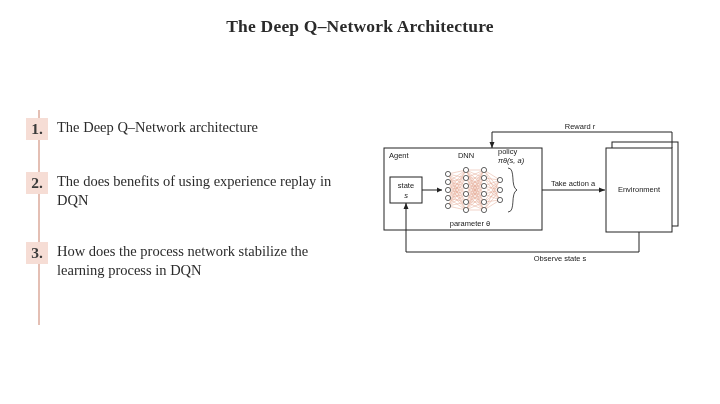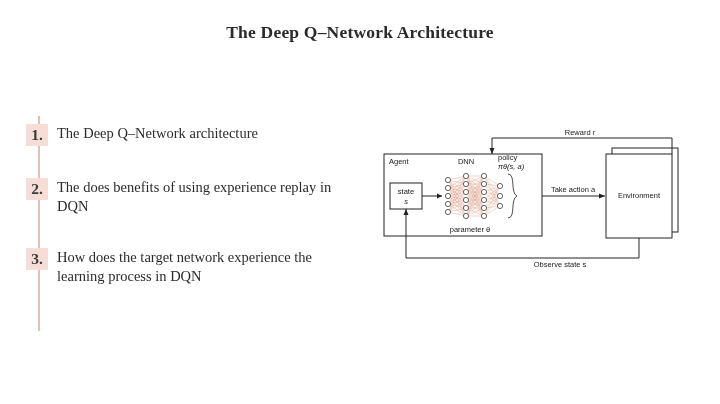--- a/index.html
+++ b/index.html
@@ -9,21 +9,21 @@
   body {
     width: 720px;
     height: 404px;
     background: #ffffff;
     font-family: "Liberation Serif", serif;
     overflow: hidden;
     position: relative;
   }
   #slide {
     position: absolute;
-    left: 0; top: 6px;
+    left: 0; top: 0;
     width: 720px;
     height: 344px;
     background: #ffffff;
   }
   #title {
     position: absolute;
     left: 0;
     top: 16px;
     width: 720px;
     text-align: center;
@@ -102,21 +102,21 @@
     <div class="bullet-text">The Deep Q–Network architecture</div>
   </div>
 
   <div class="bullet-row" id="row-2">
     <div class="bullet-num">2.</div>
     <div class="bullet-text">The does benefits of using experience replay in DQN</div>
   </div>
 
   <div class="bullet-row" id="row-3">
     <div class="bullet-num">3.</div>
-    <div class="bullet-text">How does the target network experience the learning process in DQN</div>
+    <div class="bullet-text">How does the process network stabilize the learning process in DQN</div>
   </div>
 
   <div id="diagram">
     <svg width="320" height="150" viewBox="0 0 320 150" xmlns="http://www.w3.org/2000/svg">
 
       <rect x="4" y="28" width="158" height="82" fill="none" stroke="#222" stroke-width="1"></rect>
       <text class="dg-label" x="9" y="38" font-size="7.5">Agent</text>
 
       <rect x="10" y="57" width="32" height="26" fill="none" stroke="#222" stroke-width="1"></rect>
       <text class="dg-label" x="26" y="68" font-size="7.5" text-anchor="middle">state</text>

